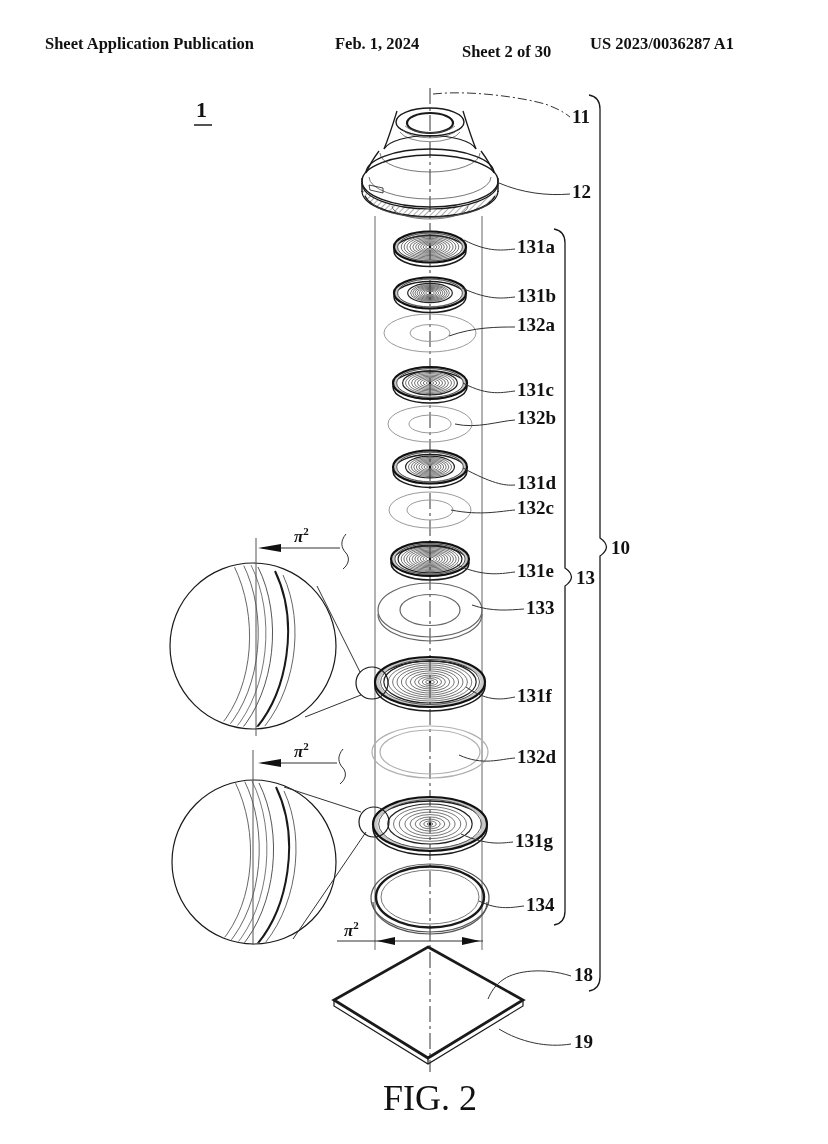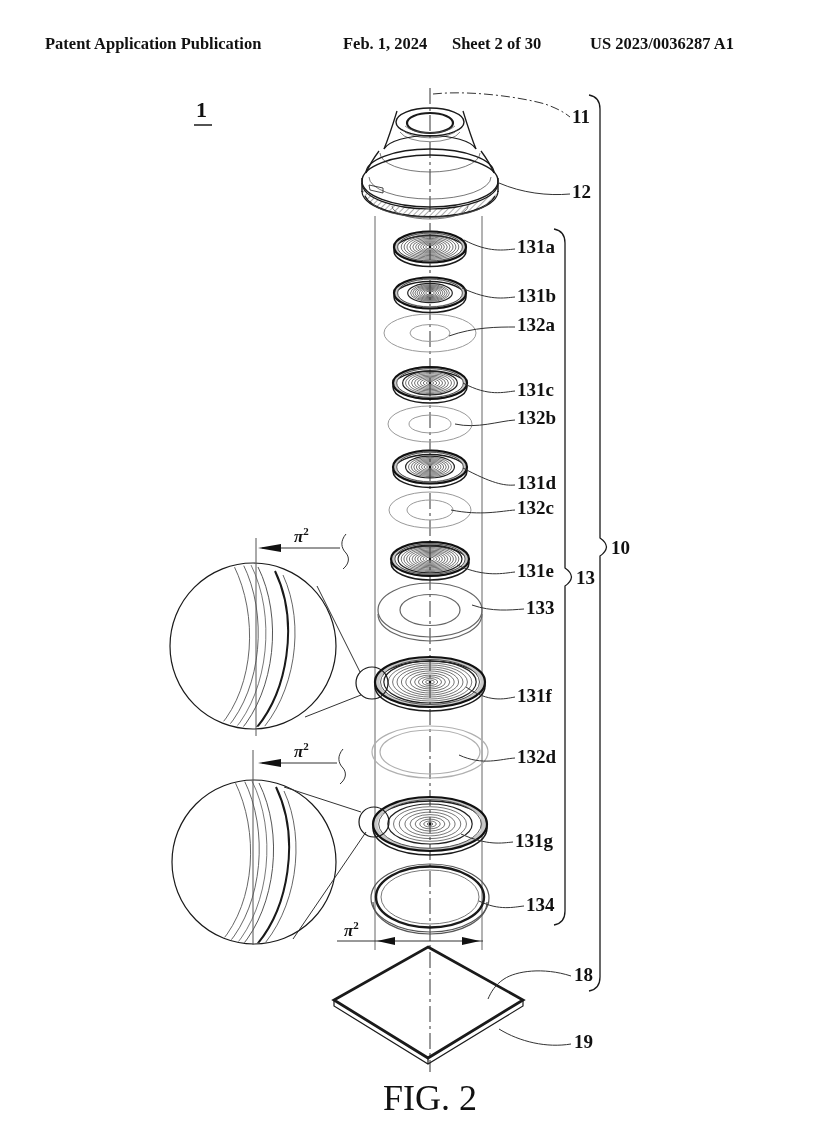--- a/index.html
+++ b/index.html
@@ -1,39 +1,39 @@
 <!DOCTYPE html>
 <html><head>
 <meta charset="utf-8">
 <style>
   html,body{margin:0;padding:0;background:#888;}
   .page{position:relative;width:828px;height:1144px;background:#ffffff;margin:0 auto;
         font-family:"Liberation Serif", serif;overflow:hidden;}
   .hdr{position:absolute;top:34px;font-weight:bold;font-size:16.5px;color:#111;white-space:nowrap;}
   .hdr-pub{left:45px;}
-  .hdr-date{left:343px;}
-  .hdr-sheet{left:452px;}
+  .hdr-date{left:335px;}
+  .hdr-sheet{left:462px;margin-top:8px;}
   .hdr-doc{left:590px;}
   svg{position:absolute;left:0;top:0;}
   svg text{font-family:"Liberation Serif", serif;fill:#111;}
   .lbl{font-size:19px;font-weight:700;}
   .ref{font-size:22px;font-weight:700;}
   .cap{font-size:36px;font-weight:400;}
   .pi{font-size:17px;font-weight:700;font-style:italic;}
   .pi .sup{font-size:11px;font-style:normal;}
   .ln{fill:none;stroke:#1a1a1a;}
   .lt{fill:none;stroke:#555;}
   .ld{fill:none;stroke:#333;stroke-width:1;}
 </style>
 </head>
 <body>
 
 <div class="page">
 
-  <div class="hdr hdr-pub">Patent Application Publication</div>
+  <div class="hdr hdr-pub">Sheet Application Publication</div>
   <div class="hdr hdr-date">Feb. 1, 2024</div>
   <div class="hdr hdr-sheet">Sheet 2 of 30</div>
   <div class="hdr hdr-doc">US 2023/0036287 A1</div>
 
   <svg id="fig" width="828" height="1144" viewBox="0 0 828 1144">
     <defs>
       <pattern id="hatch" width="4" height="4" patternUnits="userSpaceOnUse" patternTransform="rotate(45)">
         <line x1="0" y1="0" x2="0" y2="4" stroke="#666" stroke-width="1.1"></line>
       </pattern>
       <clipPath id="magclip">

